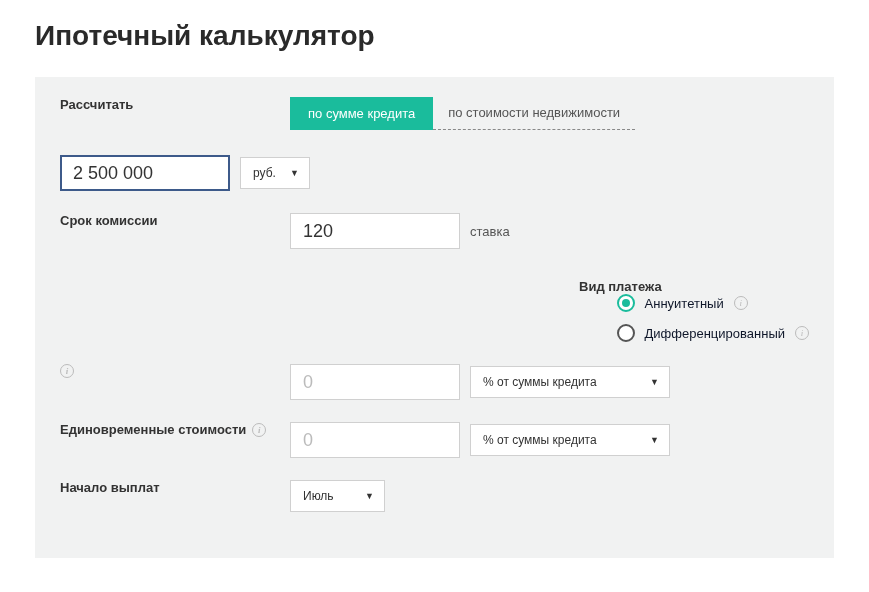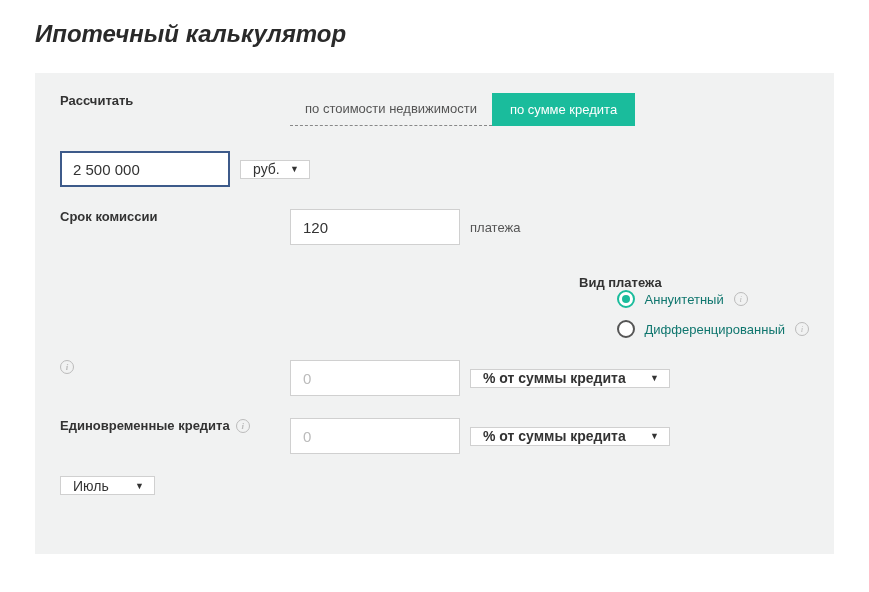--- a/index.html
+++ b/index.html
@@ -10,25 +10,24 @@
     body {
       font-family: Arial, Helvetica, sans-serif;
       background: #fff;
       color: #333;
     }
     .container {
       width: 869px;
       padding: 20px 35px;
     }
     h1 {
-      font-size: 24px;
+      font-size: 28px;
       font-weight: bold;
       color: #2a2a2a;
       margin-bottom: 25px;
-      font-style: italic;
     }
     .form-panel {
       background: #f1f2f2;
       padding: 20px 25px;
     }
     .form-row {
       display: flex;
       align-items: flex-start;
       margin-bottom: 22px;
       min-height: 36px;
@@ -71,39 +70,39 @@
       background: #1abc9c;
       color: #fff;
       border-bottom: none;
       padding: 9px 18px;
     }
     .text-input {
       height: 36px;
       border: 1px solid #d0d0d0;
       background: #fff;
       padding: 0 12px;
-      font-size: 15px;
+      font-size: 18px;
       color: #333;
       outline: none;
     }
     .text-input.focused {
       border: 2px solid #3d5a8a;
       padding: 0 11px;
     }
     .text-input::placeholder {
       color: #bbb;
     }
     .w170 { width: 170px; }
-    .w200 { width: 200px; font-weight: bold; }
+    .w200 { width: 200px; }
     .select {
-      height: 19px;
+      height: 32px;
       border: 1px solid #d0d0d0;
       background: #fff;
       padding: 0 30px 0 12px;
-      font-size: 14px;
+      font-size: 12px;
       color: #333;
       cursor: pointer;
       position: relative;
       display: flex;
       align-items: center;
     }
     .select::after {
       content: "▼";
       position: absolute;
       right: 10px;
@@ -142,21 +141,21 @@
       border-color: #1abc9c;
     }
     .radio-dot {
       width: 8px;
       height: 8px;
       background: #1abc9c;
       border-radius: 50%;
     }
     .radio-label {
       font-size: 13px;
-      color: #0f766e;
+      color: #0f172a;
     }
     .info-icon {
       width: 14px;
       height: 14px;
       border: 1px solid #bbb;
       border-radius: 50%;
       display: inline-flex;
       align-items: center;
       justify-content: center;
       font-size: 9px;
@@ -173,41 +172,41 @@
 
 <div class="container">
   <h1>Ипотечный калькулятор</h1>
 
   <div class="form-panel">
 
     <div class="form-row">
       <div class="label-col">Рассчитать</div>
       <div class="field-col">
         <div class="tabs">
+          <span class="tab active">по сумме кредита</span>
           <span class="tab">по стоимости недвижимости</span>
-          <span class="tab active">по сумме кредита</span>
         </div>
       </div>
     </div>
 
     <div class="form-row">
       <div class="field-col">
         <input type="text" class="text-input focused w170" value="2 500 000" style="">
         <div class="select w60">
           <span>руб.</span>
         </div>
       </div>
     </div>
 
 
     <div class="form-row">
       <div class="label-col">Срок комиссии</div>
       <div class="field-col">
         <input type="text" class="text-input w170" value="120" style="">
-        <span class="unit-text">платежа</span>
+        <span class="unit-text">ставка</span>
       </div>
     </div>
 
     <div class="form-row tall">
       <div class="label-col tall-label">Вид платежа</div>
       <div class="field-col">
         <div class="radio-group">
           <div class="radio-option">
             <span class="radio-circle checked">
                 <span class="radio-dot"></span>
@@ -231,32 +230,33 @@
       <div class="field-col">
         <input type="text" class="text-input w170" placeholder="0" style="">
         <div class="select w200">
           <span>% от суммы кредита</span>
         </div>
       </div>
     </div>
 
     <div class="form-row">
       <div class="label-col">
-        <span>Единовременные кредита</span>
+        <span>Единовременные стоимости</span>
         <span class="info-icon">i</span>
       </div>
       <div class="field-col">
         <input type="text" class="text-input w170" placeholder="0" style="">
         <div class="select w200">
           <span>% от суммы кредита</span>
         </div>
       </div>
     </div>
 
     <div class="form-row">
+      <div class="label-col">Начало выплат</div>
       <div class="field-col">
         <div class="select w90">
           <span>Июль</span>
         </div>
       </div>
     </div>
 
     <div class="btn-row">
       
     </div>

